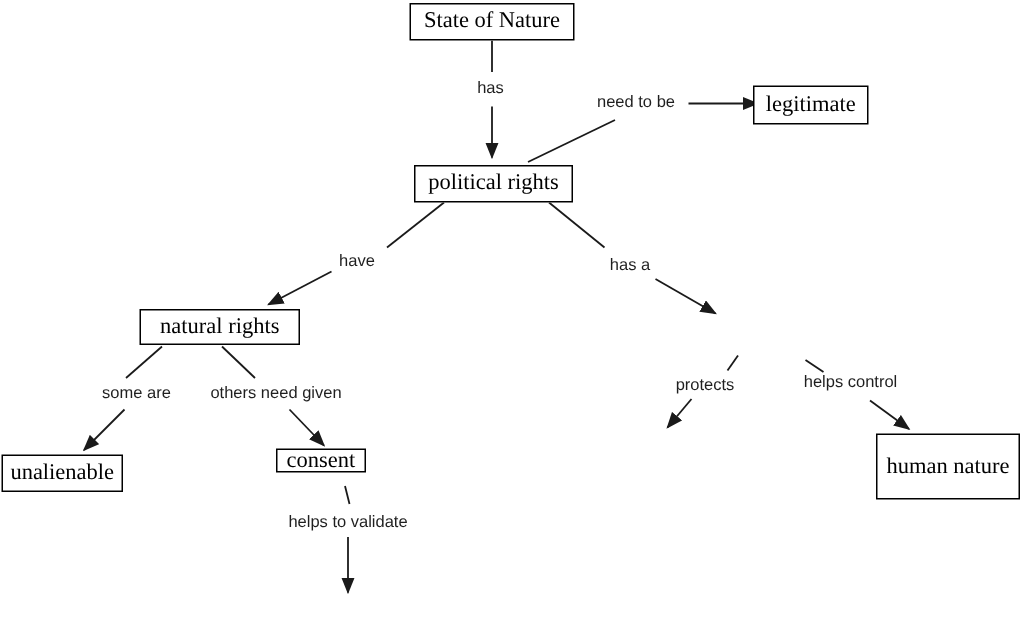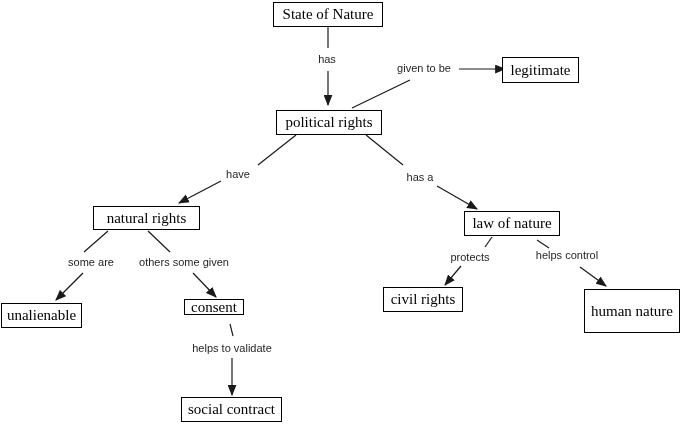--- a/index.html
+++ b/index.html
@@ -82,30 +82,27 @@
 
       <line x1="537" y1="240" x2="549" y2="248"></line>
       <line x1="580" y1="267" x2="606" y2="286" marker-end="url(#arrow)"></line>
     </g>
   </svg>
 
   <div class="node" style="left:273px; top:2px;  width:110px; height:25px">State of Nature</div>
   <div class="node" style="left:502px; top:57px; width:77px;  height:26px">legitimate</div>
   <div class="node" style="left:276px; top:110px; width:106px; height:25px">political rights</div>
   <div class="node" style="left:93px;  top:206px; width:107px;  height:24px">natural rights</div>
-  <div class="node" style="left:464px; top:211px; width:96px;  height:25px">law of nature</div>
   <div class="node" style="left:1px;   top:303px; width:81px;  height:25px">unalienable</div>
   <div class="node" style="left:184px; top:299px; width:60px;  height:16px">consent</div>
-  <div class="node" style="left:383px; top:287px; width:80px;  height:25px">civil rights</div>
   <div class="node" style="left:584px; top:289px; width:96px;  height:44px">human nature</div>
-  <div class="node" style="left:181px; top:397px; width:101px; height:25px">social contract</div>
 
   <span class="link-label" style="left:327px; top:59px">has</span>
-  <span class="link-label" style="left:424px; top:68px">given to be</span>
+  <span class="link-label" style="left:424px; top:68px">need to be</span>
   <span class="link-label" style="left:238px; top:174px">have</span>
   <span class="link-label" style="left:420px; top:177px">has a</span>
   <span class="link-label" style="left:91px;  top:262px">some are</span>
-  <span class="link-label" style="left:184px; top:262px">others some given</span>
+  <span class="link-label" style="left:184px; top:262px">others need given</span>
   <span class="link-label" style="left:232px; top:348px">helps to validate</span>
   <span class="link-label" style="left:470px; top:257px">protects</span>
   <span class="link-label" style="left:567px; top:255px">helps control</span>
 
 </div>
 
 </body></html>

